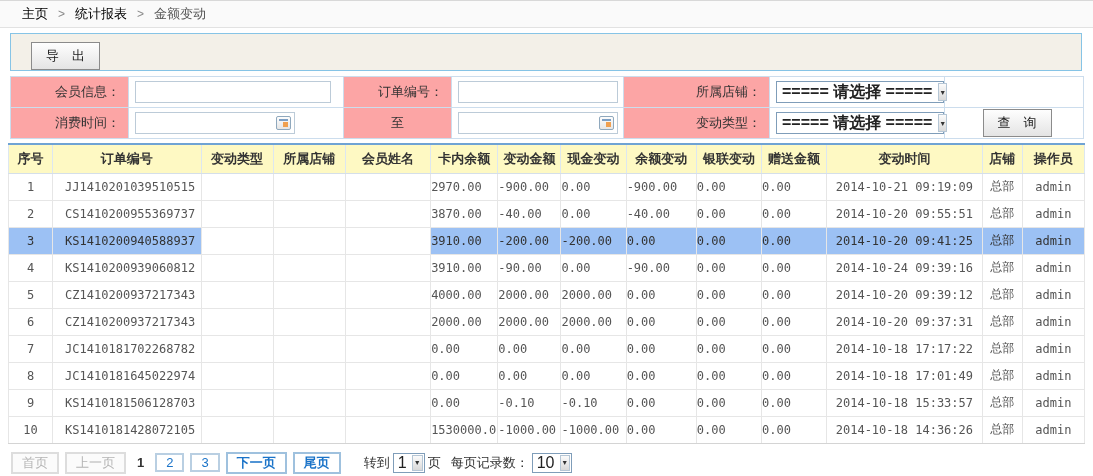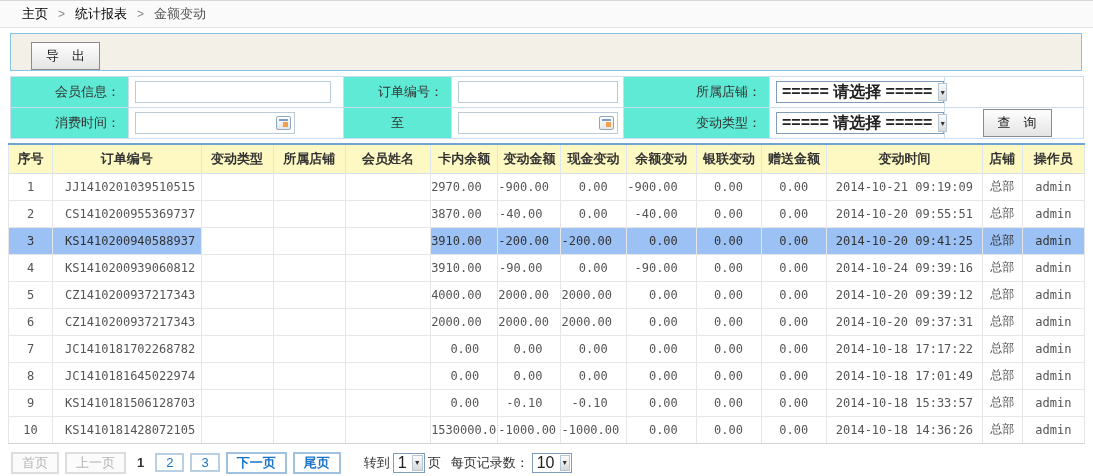--- a/index.html
+++ b/index.html
@@ -21,21 +21,21 @@
     font-size:13px; font-weight:bold; color:#333; }
   .q-body { flex:1; display:flex; align-items:flex-end; padding-left:20px; }
   .btn { border:1px solid #8b8b8b; background:linear-gradient(#fefefe,#e4e4e4);
     font-size:13px; color:#222; padding:4px 14px; cursor:pointer; white-space:pre;
     font-family:"Liberation Sans", sans-serif; }
 
   
   table.filter { margin:5px 11px 0 10px; width:calc(100% - 21px);
     border-collapse:collapse; table-layout:fixed; }
   .filter td { border:1px solid #ccdded; height:31px; font-size:13px; color:#333; }
-  .filter td.f-label { background:#5eead4; text-align:right; padding-right:8px; }
+  .filter td.f-label { background:#fca5a5; text-align:right; padding-right:8px; }
   .filter td.f-field { background:#fff; padding-left:6px; }
   .filter input { width:196px; height:22px; border:1px solid #bccbd8; outline:none;
     padding:0 4px; font-size:12px; }
   .filter .order-in, .filter .date-in { width:160px; }
   .datewrap { position:relative; display:inline-block; }
   .cal { position:absolute; right:4px; top:4px; display:inline-block; width:15px;
     height:14px; border:1px solid #8fa8bd; border-radius:2px;
     background:linear-gradient(#fdfdfd,#e6e6e6); }
   .cal::before { content:""; position:absolute; left:2px; top:2px; width:9px;
     height:2px; background:#7d9fc4; }
@@ -56,21 +56,21 @@
     border-collapse:collapse; table-layout:fixed; }
   .grid thead th { background:#fef9c3; border-top:2px solid var(--header-border,#6fa3d4);
     border-bottom:1px solid #d5dfe9; border-left:1px solid #dde7f0;
     border-right:1px solid #dde7f0; height:29px; font-size:13px; color:#333;
     font-weight:bold; text-align:center; overflow:hidden; white-space:nowrap; }
   .grid tbody td { height:27px; border:1px solid #e6e6e6; font-size:12px;
     color:#555; font-family:"DejaVu Sans Mono", monospace; background:#fff;
     overflow:hidden; white-space:nowrap; }
   .grid tbody tr:last-child td { border-bottom:1px solid #d4d4d4; }
   .grid td.a-left { text-align:left; padding-left:12px; }
-  .grid td.a-right { text-align:right; padding-right:18px; }
+  .grid td.a-right { padding-right:18px; }
   .grid td.a-center { text-align:center; }
   .grid tr.selected td { background:var(--selected-row,#9cc1f4); color:#333; }
   .grid tr.selected td.empty { background:#fff; }
 
   
   .footer { margin:8px 11px 0 8px; display:flex; align-items:center; font-size:13px; }
   .summary { color:#8a8a8a; padding-left:78px; letter-spacing:1px; flex:1; }
   .pager { display:flex; align-items:center; }
   .pg { display:inline-block; border:2px solid #737373; background:#fff; padding:0 9px;
     margin:0 3px; font-size:13px; cursor:pointer; }

